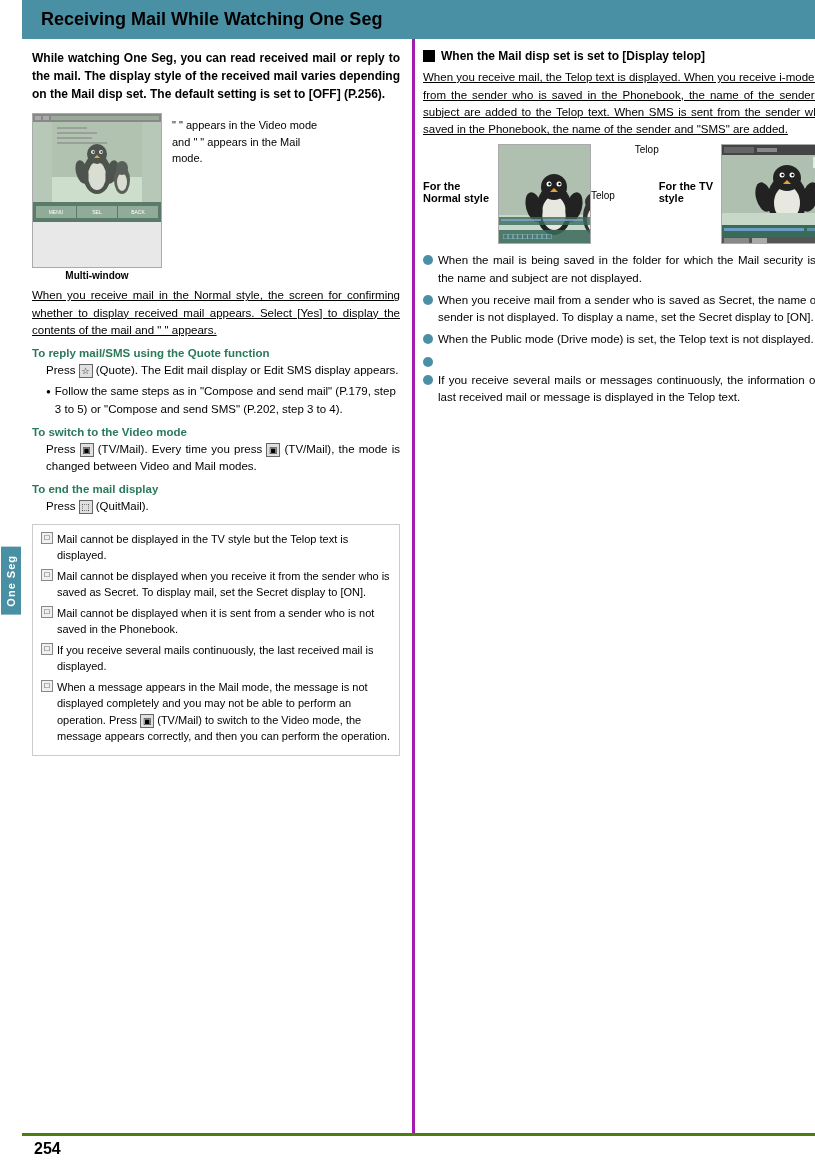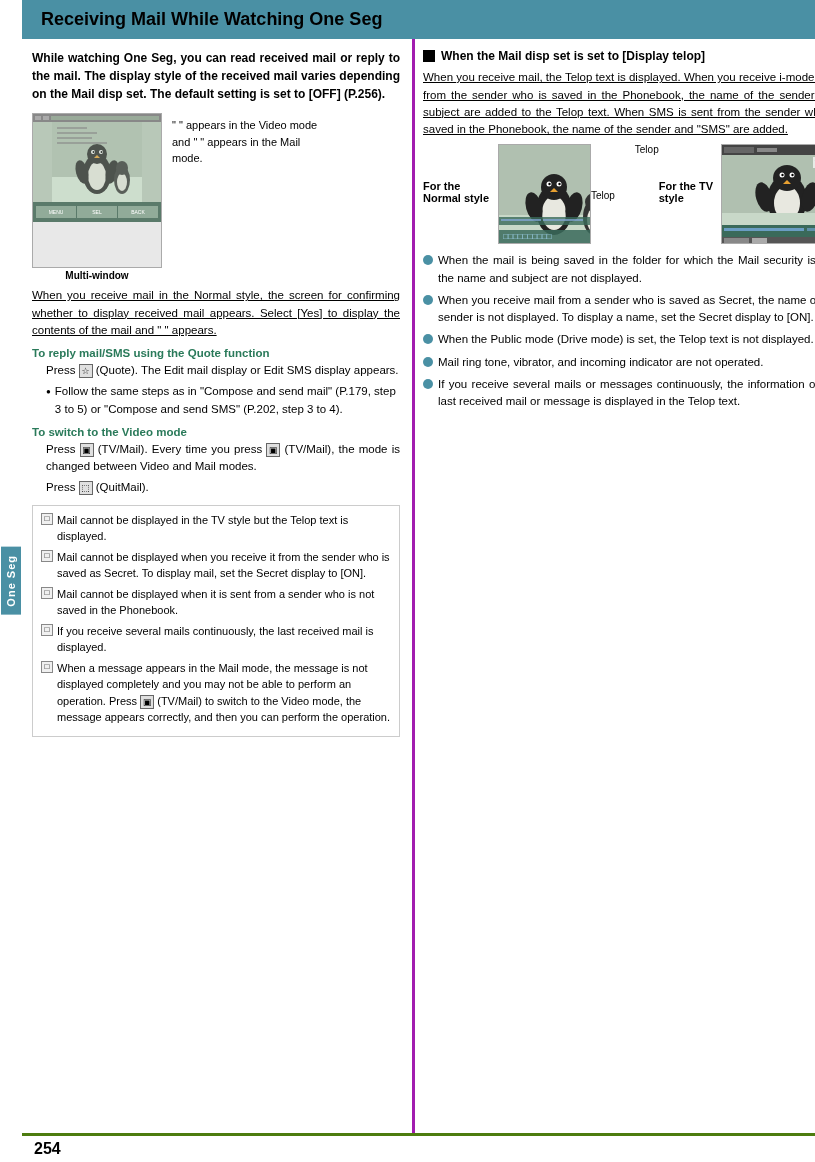--- a/index.html
+++ b/index.html
@@ -385,20 +385,21 @@
         </div>
         <div class="bullet-item">
           <span>Follow the same steps as in "Compose and send mail" (P.179, step 3 to 5) or "Compose and send SMS" (P.202, step 3 to 4).</span>
         </div>
 
         <div class="teal-heading">To switch to the Video mode</div>
         <div class="indented-text">
           Press <span class="icon-btn">▣</span> (TV/Mail). Every time you press <span class="icon-btn">▣</span> (TV/Mail), the mode is changed between Video and Mail modes.
         </div>
 
+        <div class="teal-heading">To end the mail display</div>
         <div class="indented-text">
           Press <span class="icon-btn">⬚</span> (QuitMail).
         </div>
 
         <div class="note-box">
           <div class="note-item">
             <span class="note-icon">□</span>
             <span>Mail cannot be displayed in the TV style but the Telop text is displayed.</span>
           </div>
           <div class="note-item">
@@ -521,21 +522,20 @@
         <div class="right-bullet">
           <div class="right-bullet-dot"></div>
           <span>When you receive mail from a sender who is saved as Secret, the name of the sender is not displayed. To display a name, set the Secret display to [ON].</span>
         </div>
         <div class="right-bullet">
           <div class="right-bullet-dot"></div>
           <span>When the Public mode (Drive mode) is set, the Telop text is not displayed.</span>
         </div>
         <div class="right-bullet">
           <div class="right-bullet-dot"></div>
-          <span>Mail ring tone, vibrator, and incoming indicator are not operated.</span>
         </div>
         <div class="right-bullet">
           <div class="right-bullet-dot"></div>
           <span>If you receive several mails or messages continuously, the information of the last received mail or message is displayed in the Telop text.</span>
         </div>
 
       </div>
     </div>
 
     <div class="page-number">254</div>

